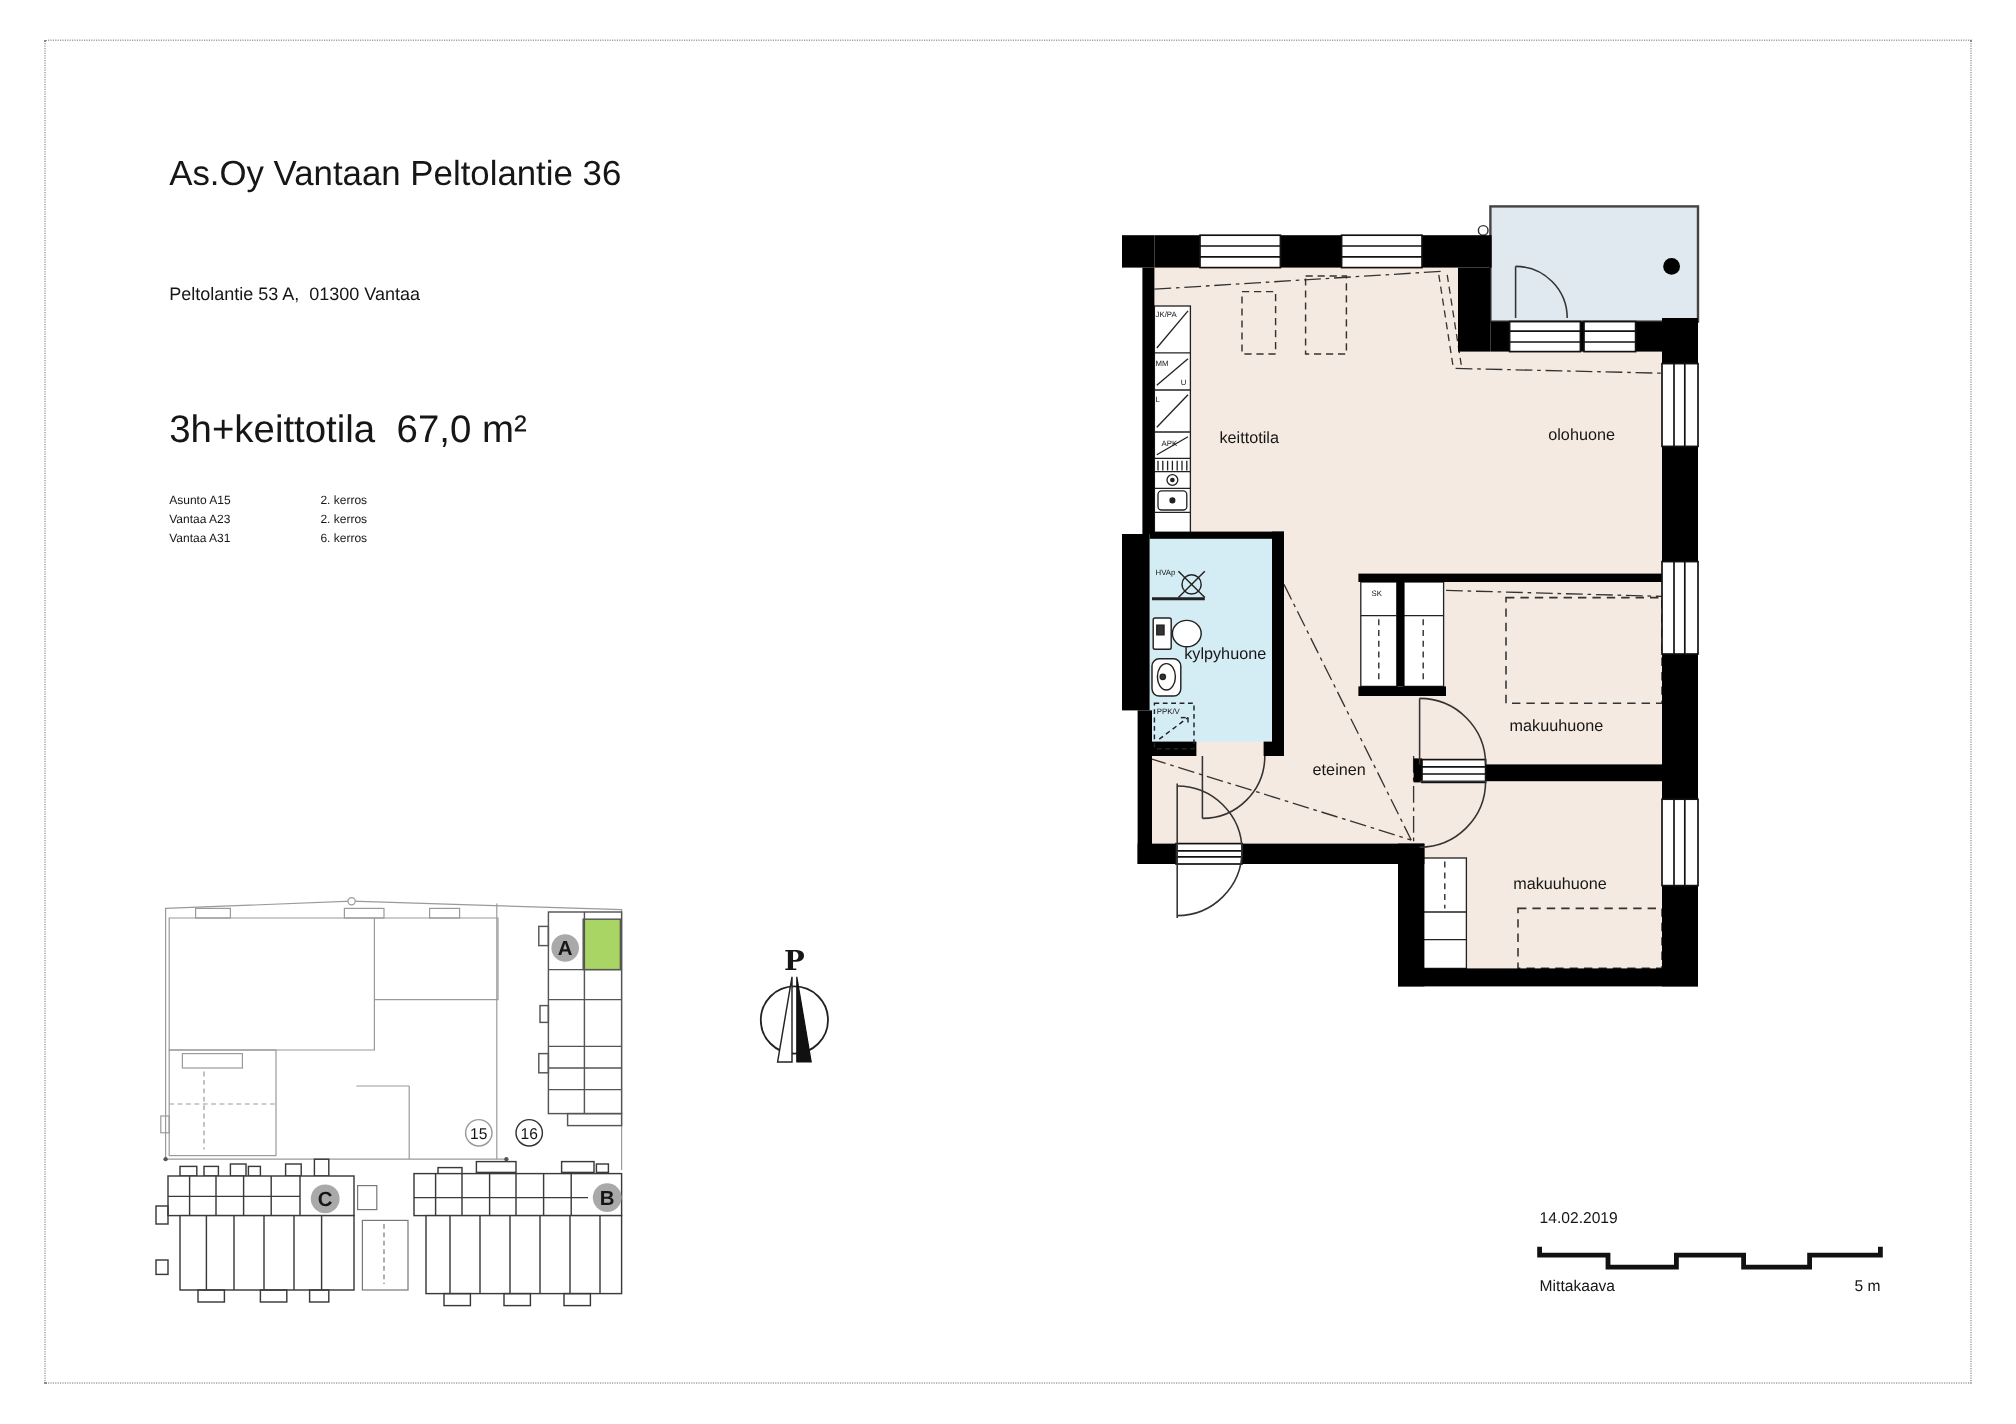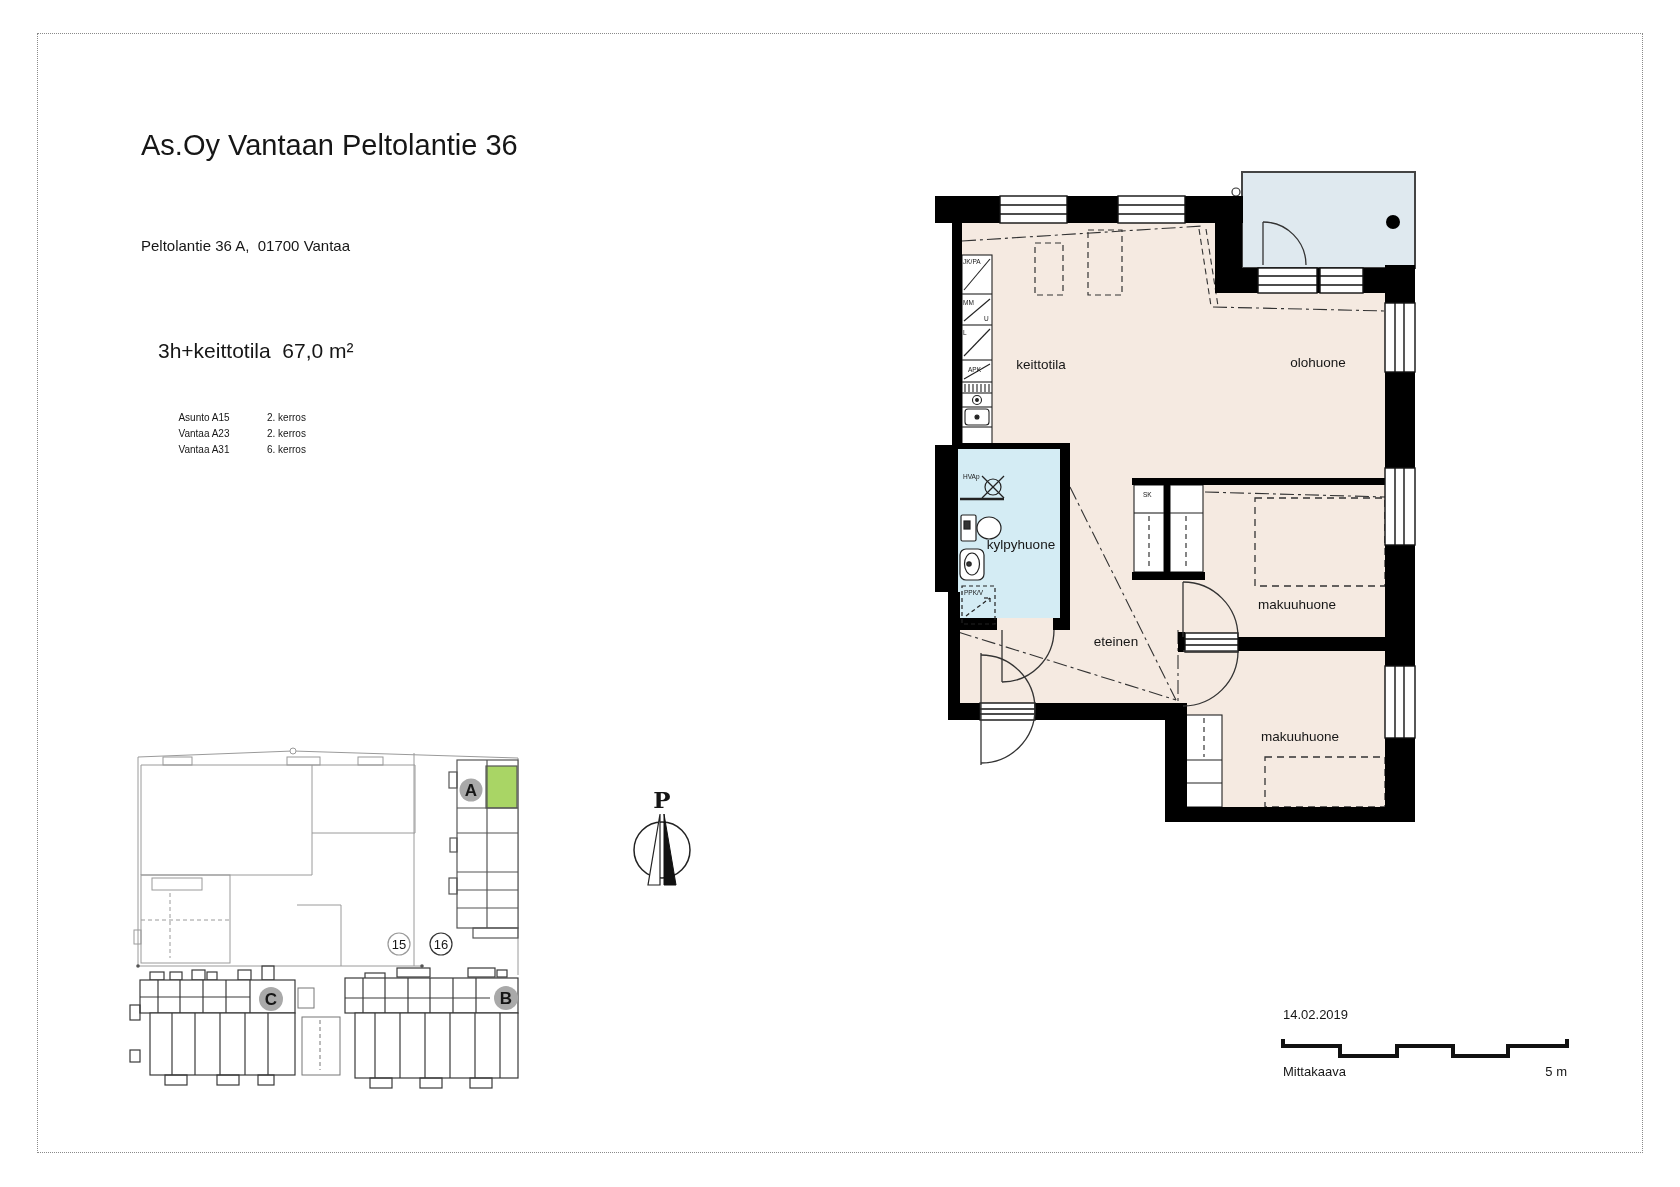--- a/index.html
+++ b/index.html
@@ -1,43 +1,43 @@
 <!DOCTYPE html>
 <html><head>
 <meta charset="utf-8">
 <style>
   html,body{margin:0;padding:0;background:#fff;}
   #canvas{position:relative;width:1680px;height:1187px;background:#fff;overflow:hidden;
           font-family:"Liberation Sans",sans-serif;color:#111;}
   #page-border{position:absolute;left:37px;top:33px;width:1604px;height:1118px;
                border:1px dotted #8a8a8a;}
-  .abs{position:absolute;text-align:center;}
+  .abs{position:absolute;}
   #title{left:141px;top:124px;font-size:29px;line-height:43px;color:#161616;}
   #address{left:141px;top:237px;font-size:15px;white-space:pre;color:#161616;}
-  #apt-type{left:158px;top:339px;font-size:21px;white-space:pre;color:#161616;}
+  #apt-type{left:141px;top:339px;font-size:32px;white-space:pre;color:#161616;}
   #apt-list{left:141px;top:410px;font-size:10px;line-height:16px;color:#161616;}
   .apt-row span.apt-name{display:inline-block;width:126px;}
   svg{position:absolute;left:0;top:0;}
   text{font-family:"Liberation Sans",sans-serif;fill:#161616;}
   .room-label{font-size:13.5px;}
   .mini-label{font-size:6.5px;}
   .badge-letter{font-size:17px;font-weight:bold;}
   .compass-p{font-family:"DejaVu Serif",serif;font-size:23px;font-weight:bold;}
   .footer-text{font-size:13px;}
 </style>
 </head>
 <body>
 
 <div id="canvas">
   <div id="page-border"></div>
 
   <div class="abs" id="title">
     <div>As.Oy Vantaan Peltolantie 36</div>
   </div>
-  <div class="abs" id="address">Peltolantie 36 A,  01700 Vantaa</div>
+  <div class="abs" id="address">Peltolantie 53 A,  01300 Vantaa</div>
   <div class="abs" id="apt-type">3h+keittotila  67,0 m²</div>
   <div class="abs" id="apt-list">
     <div class="apt-row">
       <span class="apt-name">Asunto A15</span><span>2. kerros</span>
     </div>
     <div class="apt-row">
       <span class="apt-name">Vantaa A23</span><span>2. kerros</span>
     </div>
     <div class="apt-row">
       <span class="apt-name">Vantaa A31</span><span>6. kerros</span>

